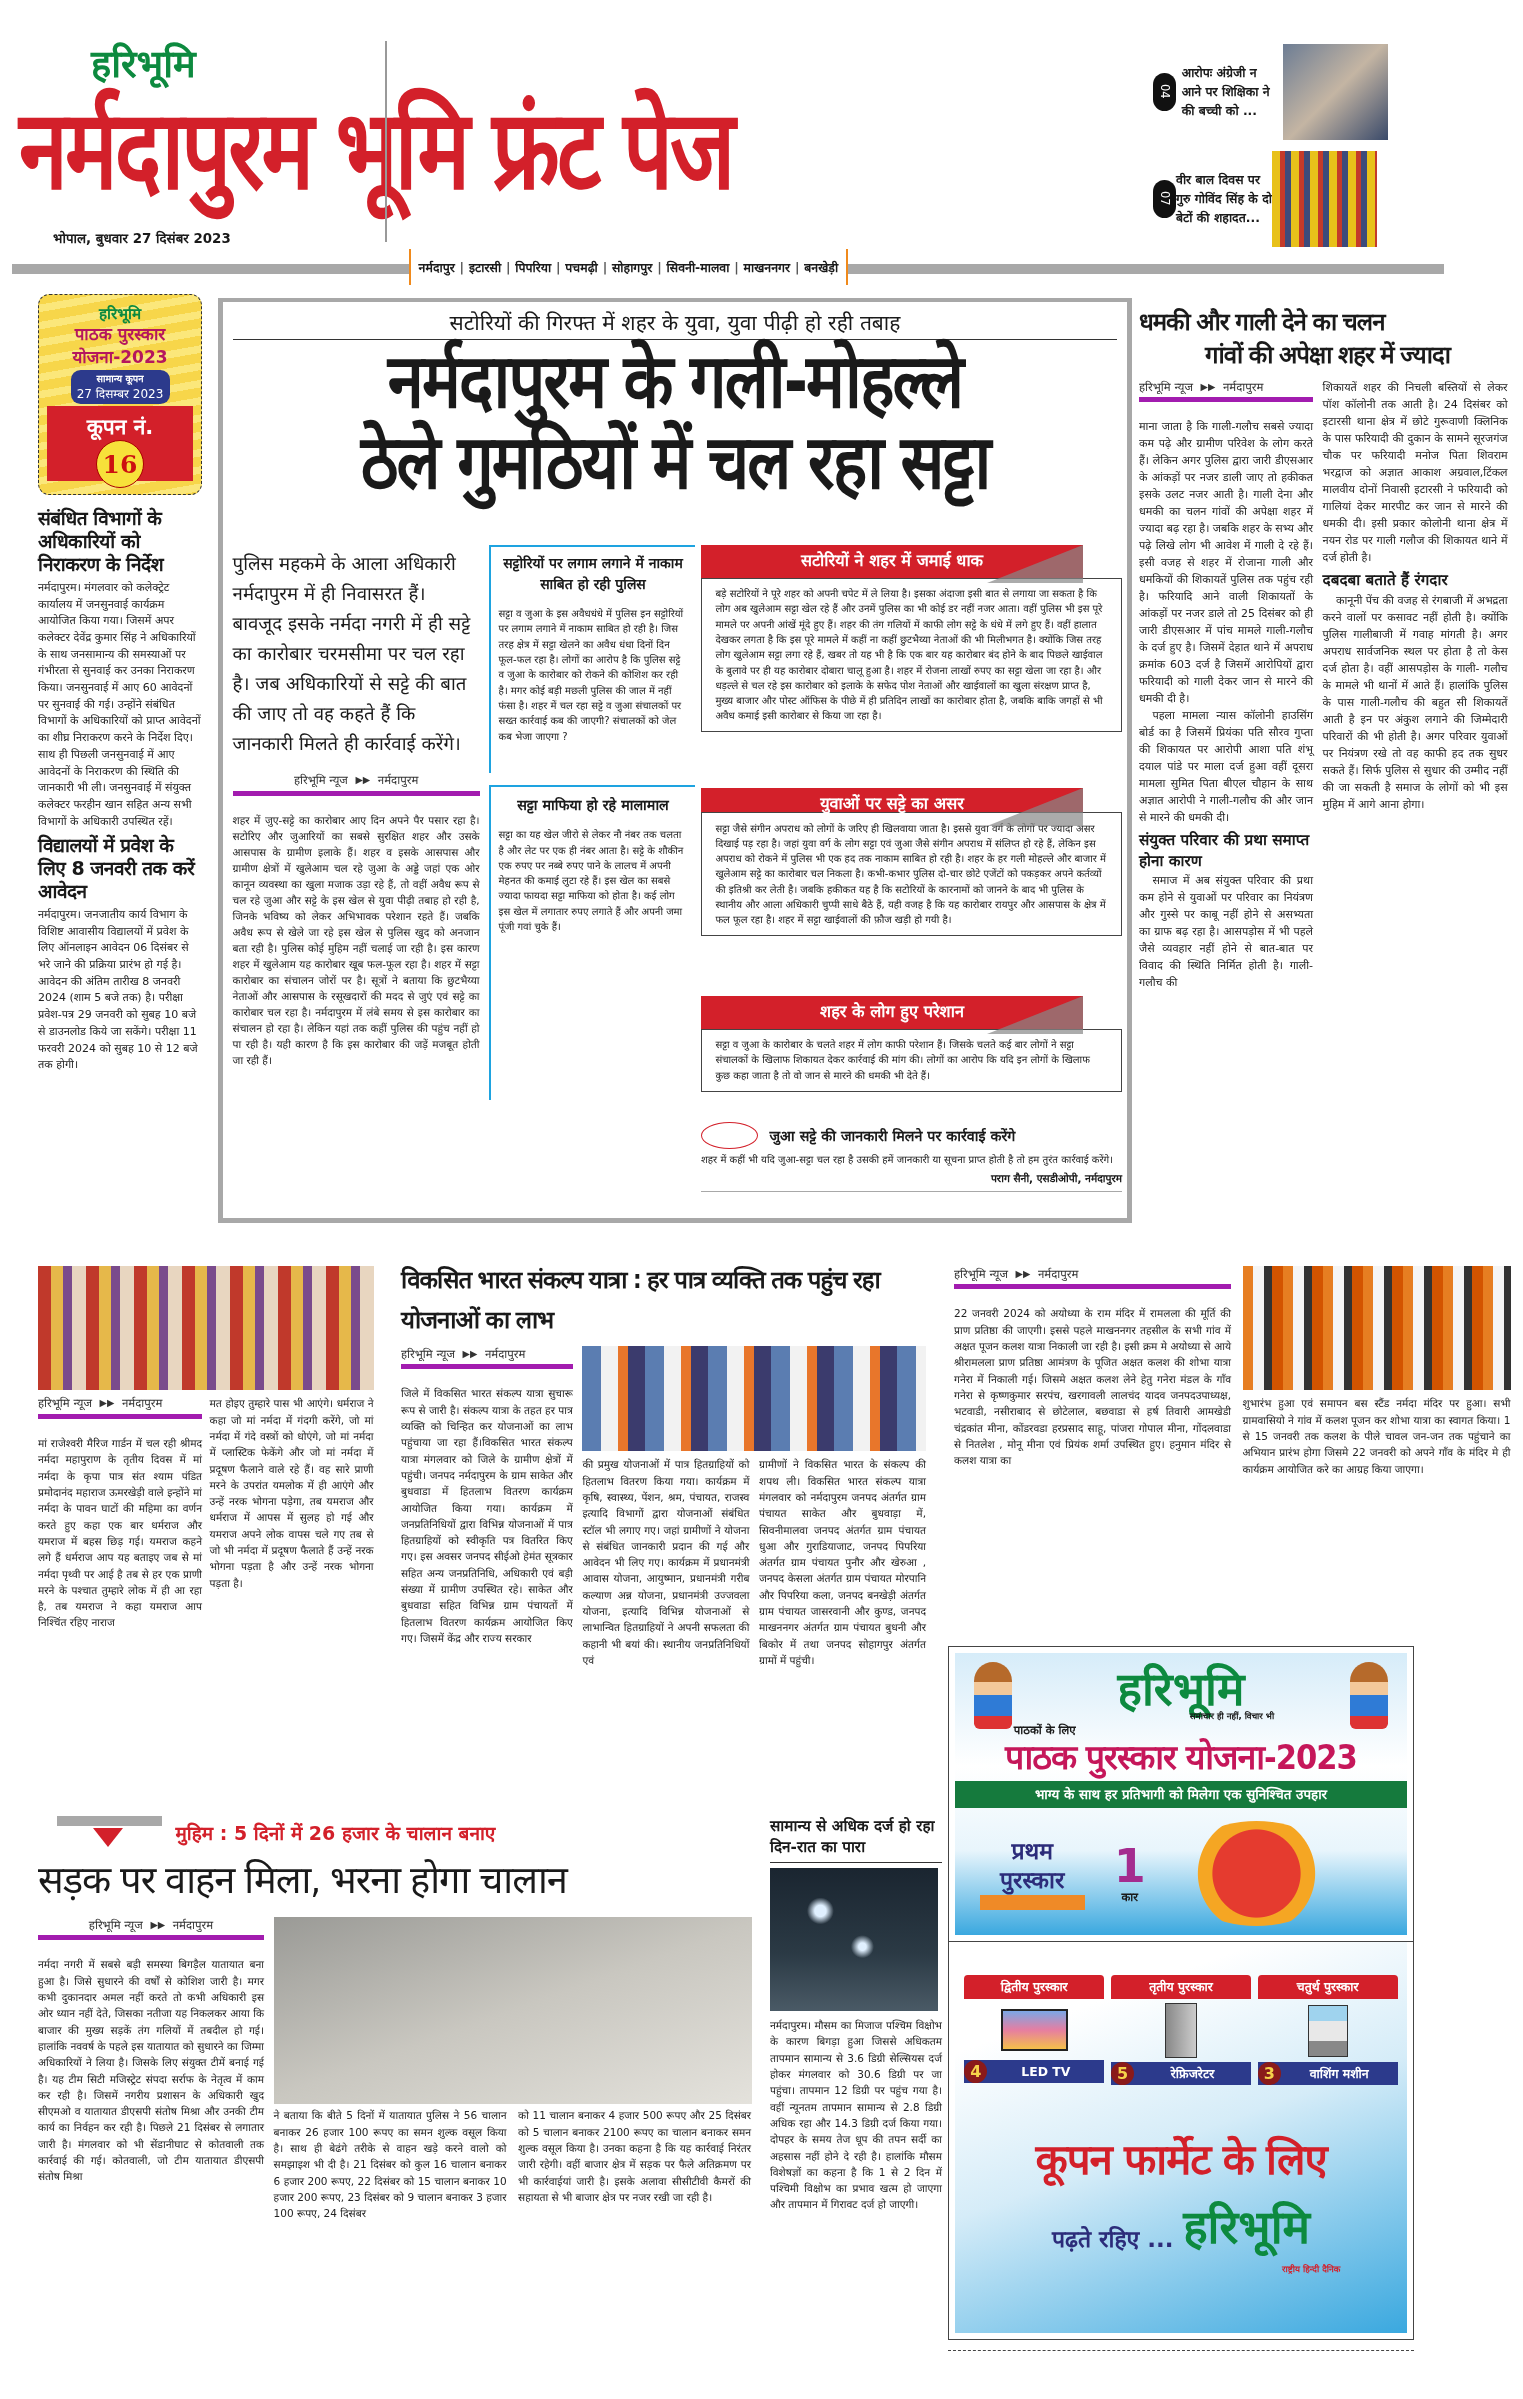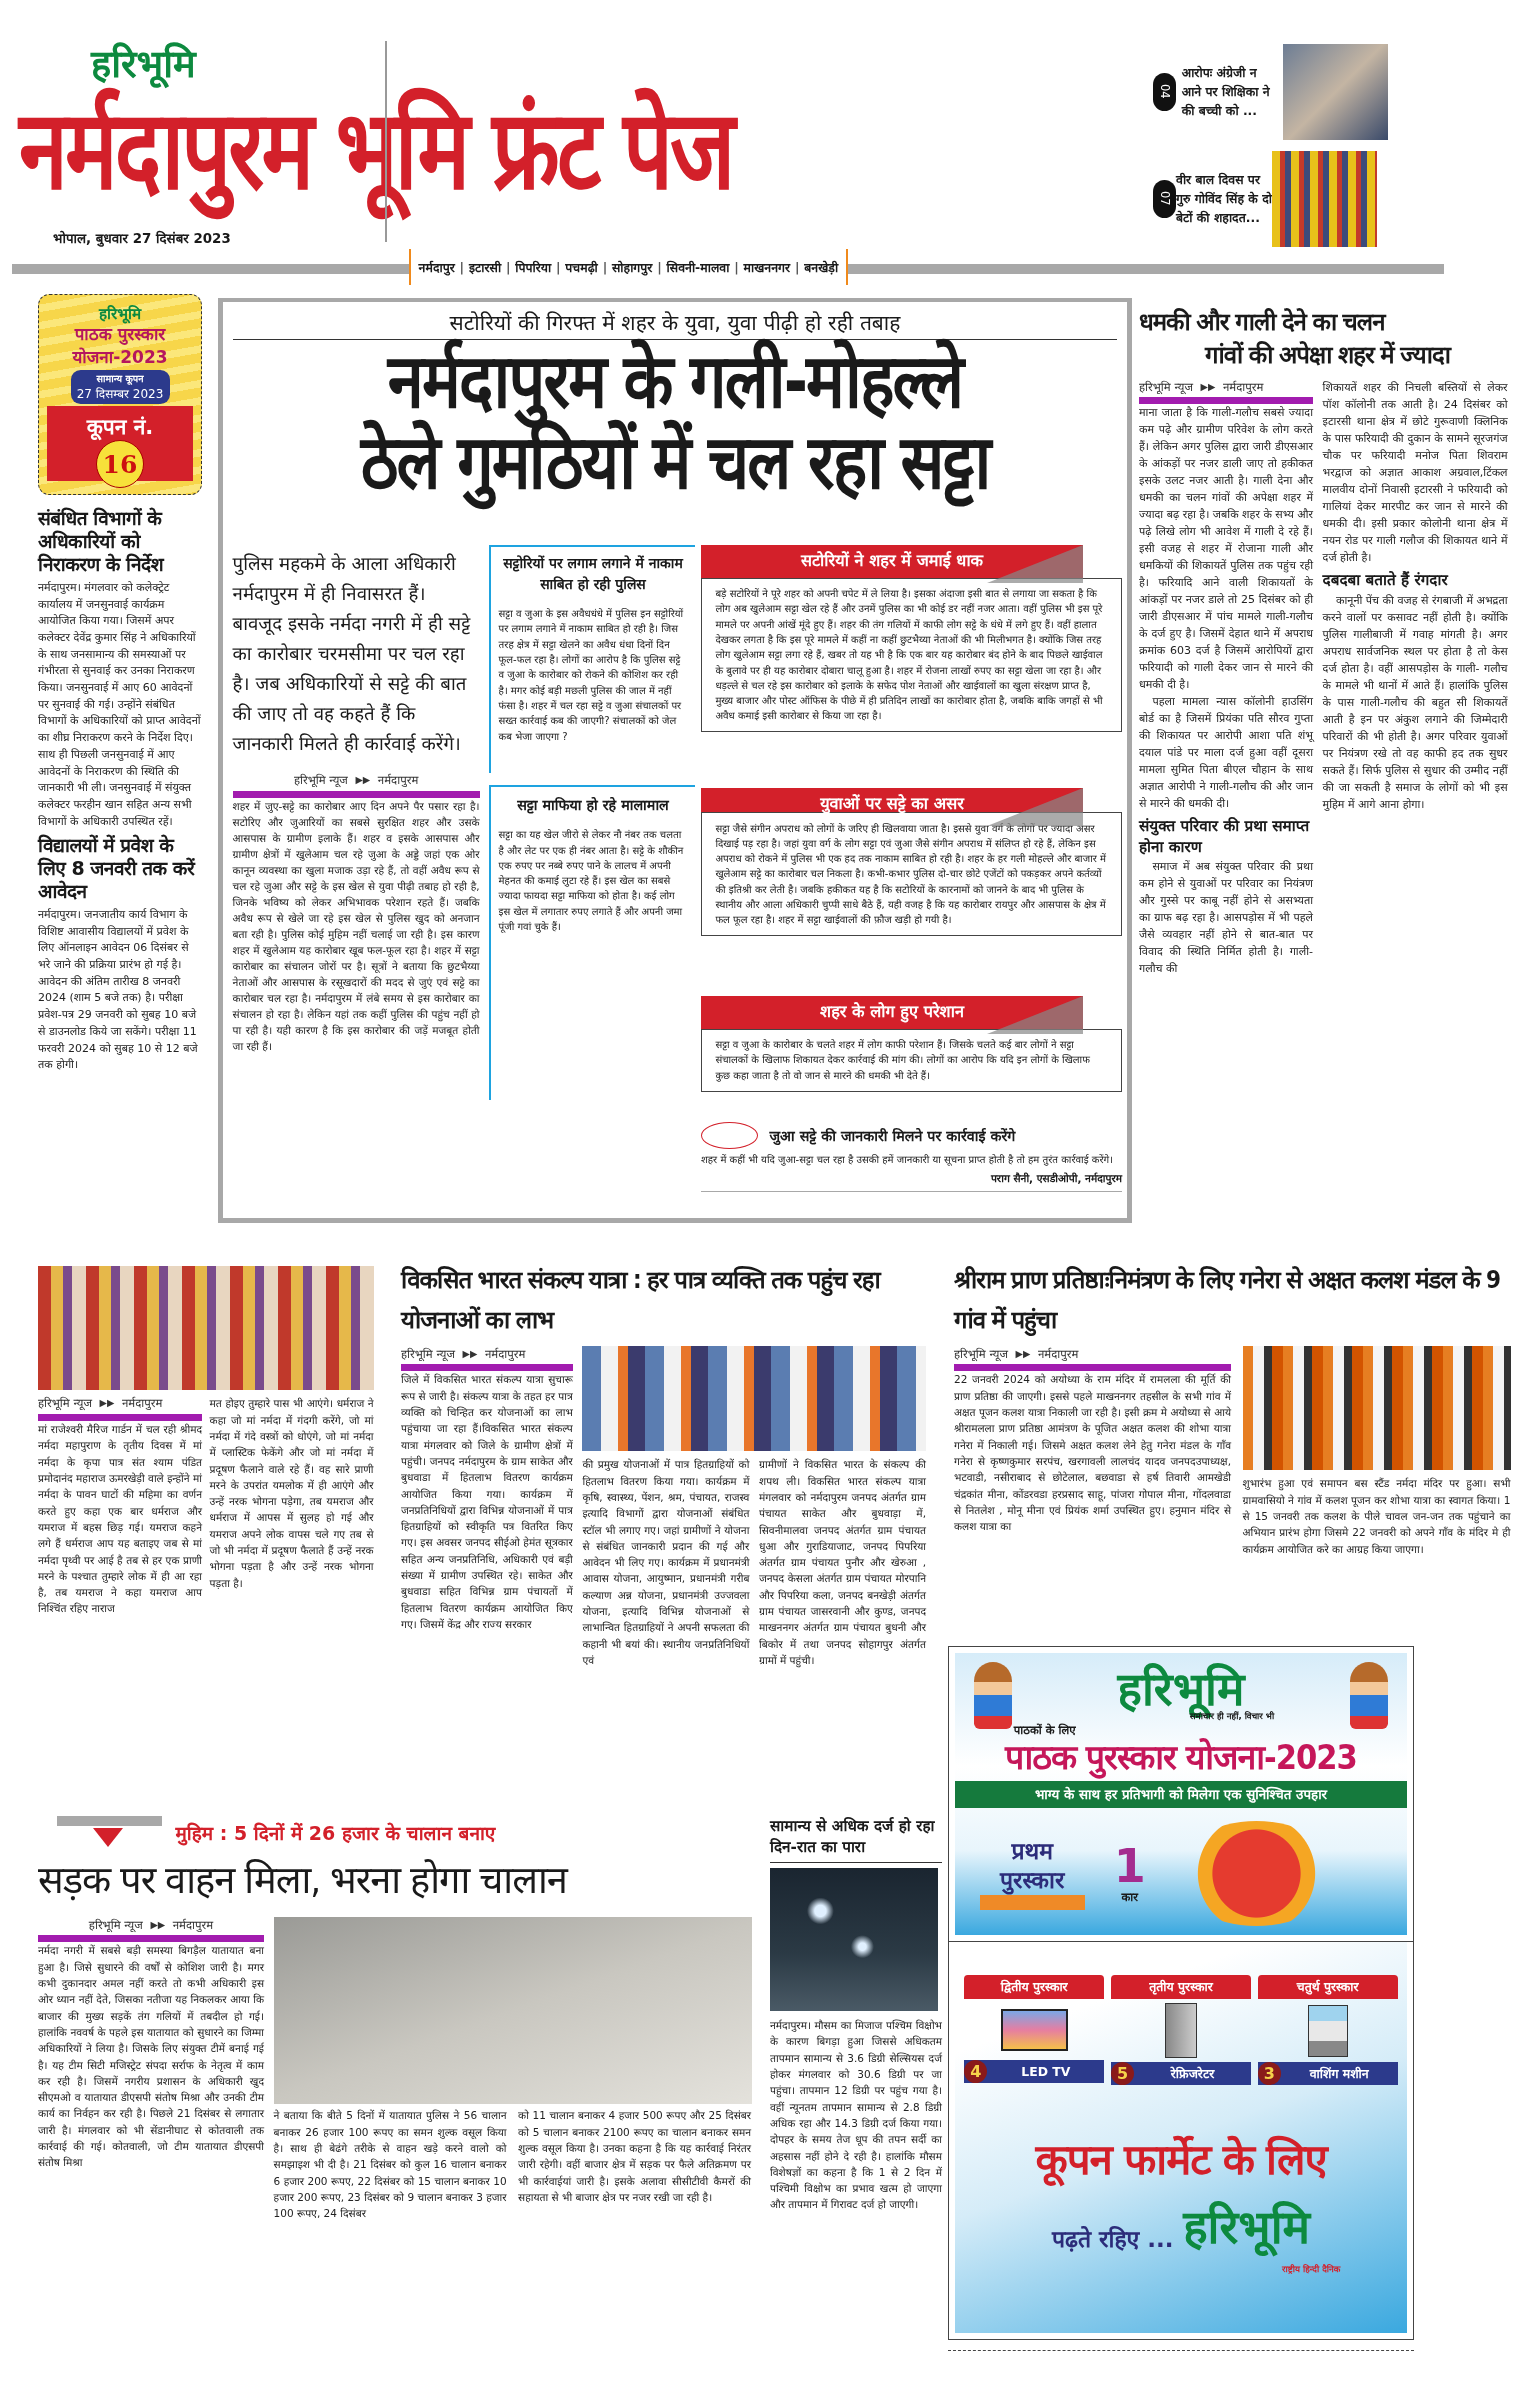--- a/index.html
+++ b/index.html
@@ -1,19 +1,19 @@
 <!DOCTYPE html>
 <html><head>
 <meta charset="utf-8">
 <style>
   * { box-sizing: border-box; margin: 0; padding: 0; }
   body { width: 1524px; height: 2399px; background: #fff; font-family: "DejaVu Sans", sans-serif; color: #1a1a1a; position: relative; overflow: hidden; }
   .abs { position: absolute; }
   .body-text { font-family: "DejaVu Sans", sans-serif; font-size: 12px; line-height: 17.7px; color: #222; text-align: justify; }
-  .byline { font-size: 11.5px; color: #333; border-bottom: 7px solid #a21caf; padding-bottom: 3.8px; margin-bottom: 0; display: flex; gap: 7.6px; align-items: center; }
+  .byline { font-size: 11.5px; color: #333; border-bottom: 5px solid #a21caf; padding-bottom: 3.8px; margin-bottom: 16px; display: flex; gap: 7.6px; align-items: center; }
   .byline .arr { font-size: 9.6px; color: #333; }
   .photo { background: linear-gradient(135deg, #b88a6a, #d9b38c 40%, #7a5a45); }
   .photo.crowd { background: repeating-linear-gradient(90deg, #c0392b 0 13.4px, #e6b84a 13.4px 25px, #7a4b8c 25px 34px, #e8d6c0 34px 48px); }
   .photo.night { background: radial-gradient(circle at 30% 30%, #e0f0ff 0 5.7px, transparent 13.4px), radial-gradient(circle at 55% 55%, #e0f0ff 0 3.8px, transparent 11.5px), linear-gradient(#1a2530, #2b3a45 60%, #4a5a66); }
   .photo.street { background: linear-gradient(160deg, #9a9a96, #c9c7c0 50%, #e4e2dc); }
   .photo.event { background: repeating-linear-gradient(90deg, #e67e22 0 9.6px, #f5f5f5 9.6px 21px, #333 21px 29px, #d35400 29px 40px); }
   .photo.meeting { background: repeating-linear-gradient(90deg, #5b7db1 0 19px, #f2f2f2 19px 36px, #e8762b 36px 46px, #3b3b6d 46px 63px); }
   .red-bar { background: #d3202a; color: #fff; font-weight: bold; text-align: center; position: relative; }
   .red-bar::after { content: ""; position: absolute; right: 0; top: 0; border-left: 96px solid transparent; border-bottom: 38px solid #888; opacity: .7; }
   .boxed { border: 1.4px solid #444; padding: 7.6px 13.4px; font-size: 11px; line-height: 16px; }
@@ -188,21 +188,20 @@
       <div class="photo meeting" style="width:344px;height:105px;"></div>
       <div style="display:flex;gap:9.6px;margin-top:5.7px;">
         <div class="body-text" style="width:167px;font-size:10.5px;line-height:16.3px;">की प्रमुख योजनाओं में पात्र हितग्राहियों को हितलाभ वितरण किया गया। कार्यक्रम में कृषि, स्वास्थ्य, पेंशन, श्रम, पंचायत, राजस्व इत्यादि विभागों द्वारा योजनाओं संबंधित स्टॉल भी लगाए गए। जहां ग्रामीणों ने योजना से संबंधित जानकारी प्रदान की गई और आवेदन भी लिए गए। कार्यक्रम में प्रधानमंत्री आवास योजना, आयुष्मान, प्रधानमंत्री गरीब कल्याण अन्न योजना, प्रधानमंत्री उज्जवला योजना, इत्यादि विभिन्न योजनाओं से लाभान्वित हितग्राहियों ने अपनी सफलता की कहानी भी बयां की। स्थानीय जनप्रतिनिधियों एवं</div>
         <div class="body-text" style="width:167px;font-size:10.5px;line-height:16.3px;">ग्रामीणों ने विकसित भारत के संकल्प की शपथ ली। विकसित भारत संकल्प यात्रा मंगलवार को नर्मदापुरम जनपद अंतर्गत ग्राम पंचायत साकेत और बुधवाड़ा में, सिवनीमालवा जनपद अंतर्गत ग्राम पंचायत धुआ और गुराडियाजाट, जनपद पिपरिया अंतर्गत ग्राम पंचायत पुनौर और खेरुआ , जनपद केसला अंतर्गत ग्राम पंचायत मोरपानि और पिपरिया कला, जनपद बनखेड़ी अंतर्गत ग्राम पंचायत जासरवानी और कुण्ड, जनपद माखननगर अंतर्गत ग्राम पंचायत बुधनी और बिकोर में तथा जनपद सोहागपुर अंतर्गत ग्रामों में पहुंची।</div>
       </div>
     </div>
   </div>
 </div>
 
 <div class="abs" style="left:954px;top:1260px;width:564px;">
-  <div class="hl" style="font-size:24px;line-height:40px;letter-spacing:-1px;">श्रीराम प्राण प्रतिष्ठाःनिमंत्रण के लिए गनेरा से अक्षत कलश मंडल के 9 गांव में पहुंचा</div>
   <div style="display:flex;gap:11.5px;margin-top:5.7px;">
     <div style="width:277px;">
       <div class="byline">
         <span>हरिभूमि न्यूज</span>
         <span class="arr">▶▶</span>
         <span>नर्मदापुरम</span>
       </div>
       <div class="body-text" style="font-size:10.5px;line-height:16.3px;">22 जनवरी 2024 को अयोध्या के राम मंदिर में रामलला की मूर्ति की प्राण प्रतिष्ठा की जाएगी। इससे पहले माखननगर तहसील के सभी गांव में अक्षत पूजन कलश यात्रा निकाली जा रही है। इसी क्रम मे अयोध्या से आये श्रीरामलला प्राण प्रतिष्ठा आमंत्रण के पूजित अक्षत कलश की शोभा यात्रा गनेरा में निकाली गई। जिसमे अक्षत कलश लेने हेतु गनेरा मंडल के गाँव गनेरा से कृष्णकुमार सरपंच, खरगावली लालचंद यादव जनपदउपाध्यक्ष, भटवाडी, नसीराबाद से छोटेलाल, बछवाडा से हर्ष तिवारी आमखेडी चंद्रकांत मीना, कोंडरवडा हरप्रसाद साहू, पांजरा गोपाल मीना, गोंदलवाडा से नितलेश , मोनू मीना एवं प्रियंक शर्मा उपस्थित हुए। हनुमान मंदिर से कलश यात्रा का</div>
     </div>
     <div style="width:268px;">

